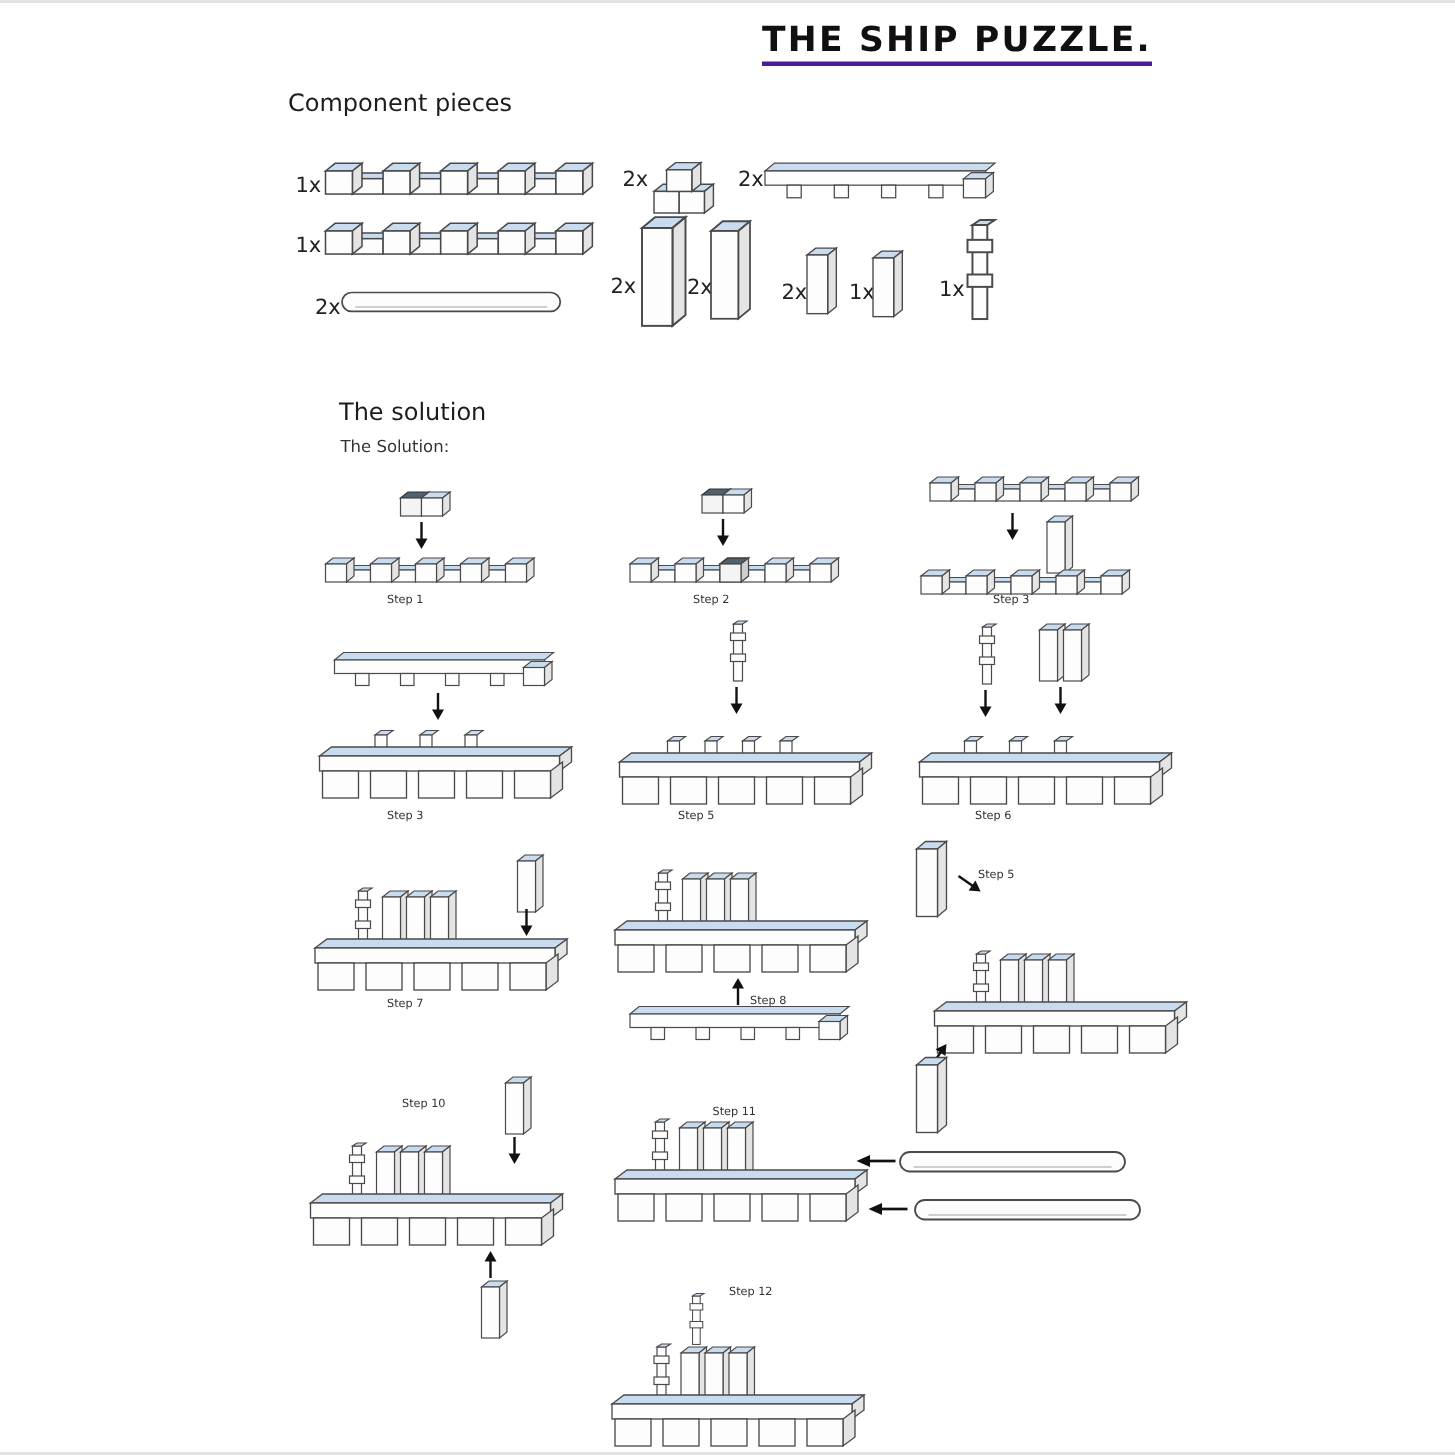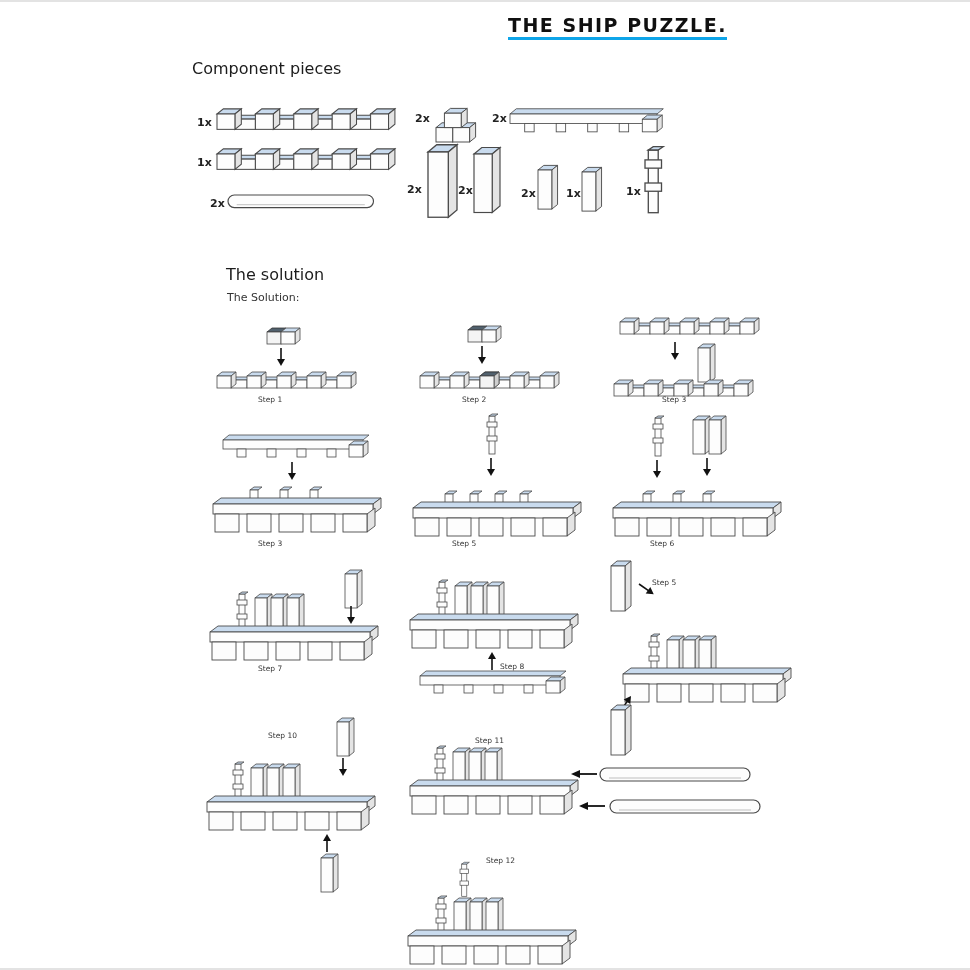--- a/index.html
+++ b/index.html
@@ -1,25 +1,25 @@
 <!DOCTYPE html>
 <html><head>
 <meta charset="utf-8">
 <style>
   * { margin:0; padding:0; box-sizing:border-box; }
   html,body { background:#fff; }
   body { font-family:"DejaVu Sans", sans-serif; }
   .page { position:relative; width:970px; height:970px; background:#ffffff; overflow:hidden;
           border-top:2px solid #e3e3e3; border-bottom:2px solid #e3e3e3; }
   .abs { position:absolute; }
-  .title { font-weight:bold; font-size:19px; letter-spacing:1.5px; color:#101010;
-           border-bottom:3px solid #0ea5e9; padding-bottom:1px; }
+  .title { font-weight:bold; font-size:23px; letter-spacing:1.5px; color:#101010;
+           border-bottom:3px solid #4c1d95; padding-bottom:1px; }
   .h2 { font-size:16px; color:#1c1c1c; }
   .sub { font-size:11px; color:#333; }
-  .qty { font-size:11px; color:#222;font-weight:bold; }
+  .qty { font-size:14px; color:#222; }
   .steplabel { font-size:7.5px; color:#333; }
   svg.diag { position:absolute; overflow:visible; }
 </style>
 </head>
 <body>
 
 <div class="page">
 
   <svg width="0" height="0" style="position:absolute" aria-hidden="true">
     <defs>

